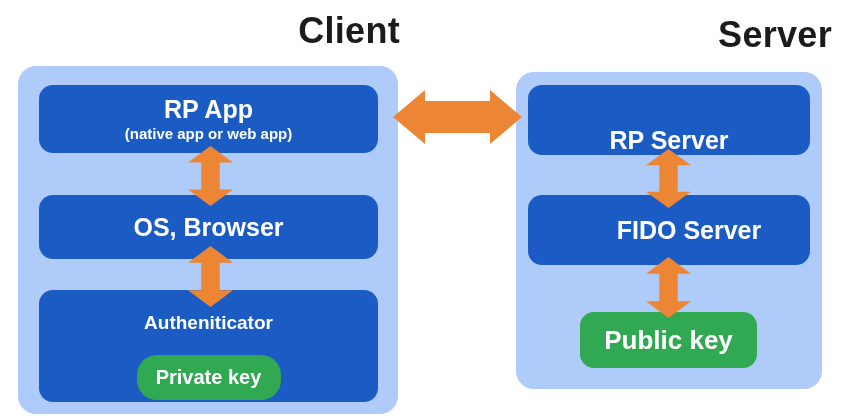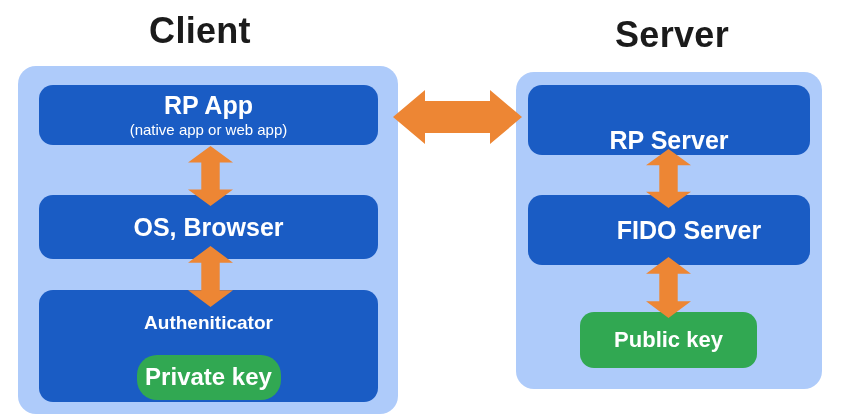--- a/index.html
+++ b/index.html
@@ -18,21 +18,21 @@
   }
   .canvas {
     position: relative;
     width: 841px;
     height: 420px;
     background: var(--page-bg);
     overflow: hidden;
   }
   .group-title {
     position: absolute;
-    text-align: center;
+    text-align: right;
     font-weight: 700;
     font-size: 36px;
     letter-spacing: 0.3px;
     color: var(--title-text);
   }
   .client-title { left: 0px;   top: 10px; width: 400px; }
   .server-title { left: 512px; top: 14px; width: 320px; }
 
   .container {
     position: absolute;
@@ -46,54 +46,54 @@
     position: absolute;
     background: var(--box-bg);
     border-radius: 14px;
     color: var(--box-text);
     display: flex;
     flex-direction: column;
     align-items: center;
     justify-content: center;
     text-align: center;
   }
-  .rp-app      { left: 21px; top: 19px;  width: 339px; height: 60px; }
+  .rp-app      { left: 21px; top: 19px;  width: 339px; height: 68px; }
   .os-browser  { left: 21px; top: 129px; width: 339px; height: 64px; }
   .authenticator {
     left: 21px; top: 224px; width: 339px; height: 112px;
     justify-content: flex-start;
     gap: 12px;
   }
   .rp-server   { left: 12px; top: 13px;  width: 282px; height: 70px; justify-content: flex-end; }
   .fido-server { left: 12px; top: 123px; width: 282px; height: 70px; padding-left: 40px; }
 
   .box-label    { font-size: 25px; font-weight: 600; line-height: 1.15; }
-  .box-sublabel { font-size: 15px; font-weight: 400; line-height: 1.2; margin-top: 1px; }
+  .box-sublabel { font-size: 15px; font-weight: 700; line-height: 1.2; margin-top: 1px; }
   .auth-label   { font-size: 19px; font-weight: 600; margin-top: 22px; }
 
   .key-pill {
     background: var(--key-bg);
     color: var(--box-text);
     display: flex;
     align-items: center;
     justify-content: center;
     font-weight: 700;
   }
   .private-key {
     margin-top: 9px;
     width: 144px; height: 45px;
     border-radius: 20px;
-    font-size: 24px;
+    font-size: 20px;
   }
   .public-key {
     position: absolute;
     left: 64px; top: 240px;
     width: 177px; height: 56px;
     border-radius: 14px;
-    font-size: 22px;
+    font-size: 26px;
     justify-content: center;
   }
 
   .arrow { position: absolute; }
   .arrow svg { display: block; width: 100%; height: 100%; }
   .arrow-a { left: 188px; top: 146px; width: 45px;  height: 60px; }
   .arrow-b { left: 188px; top: 246px; width: 45px;  height: 61px; }
   .arrow-h { left: 393px; top: 90px;  width: 129px; height: 54px; }
   .arrow-c { left: 646px; top: 149px; width: 45px;  height: 59px; }
   .arrow-d { left: 646px; top: 257px; width: 45px;  height: 61px; }

